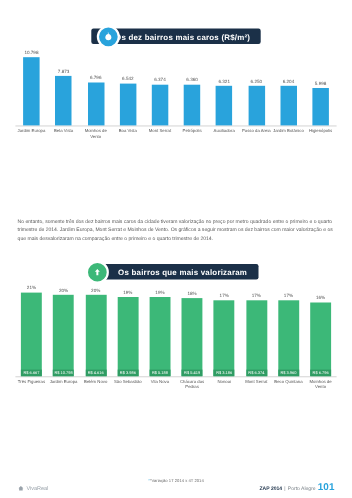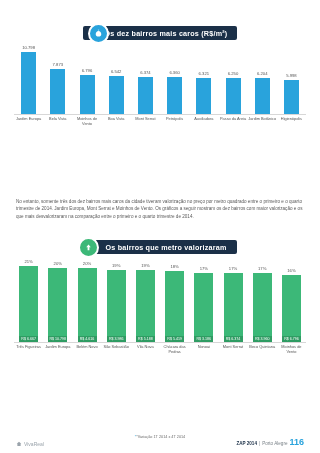--- a/index.html
+++ b/index.html
@@ -261,21 +261,21 @@
 <p class="para">No entanto, somente três dos dez bairros mais caros da cidade tiveram valorização no preço por metro quadrado entre o primeiro e o quarto trimestre de 2014. Jardim Europa, Mont Serrat e Moinhos de Vento. Os gráficos a seguir mostram os dez bairros com maior valorização e os que mais desvalorizaram na comparação entre o primeiro e o quarto trimestre de 2014.</p>
 
 <section id="chart2">
   <div class="chart-head">
     <div class="badge" style="background:#3cb878; left:78px;">
       <svg width="9" height="9" viewBox="0 0 24 24" aria-hidden="true">
         <path fill="#ffffff" d="M12 4l6 7h-3.6v8h-4.8v-8H6z"></path>
       </svg>
     </div>
     <div class="pill">
-      <span class="pill-title">Os bairros que metro valorizaram</span>
+      <span class="pill-title">Os bairros que mais valorizaram</span>
     </div>
   </div>
 
   <div class="plot">
     <div class="bars" id="c2bars">
         <div class="bar-col">
           <div class="val">21%</div>
           <div class="bar" style="height: 76px;">
             <div class="inbar">R$ 6.667</div>
           </div>
@@ -376,15 +376,15 @@
   <div class="brand">
     <svg width="6" height="6" viewBox="0 0 24 24" aria-hidden="true">
       <path fill="#9aa3ab" d="M12 3L3 11h2.5v9h13v-9H21L12 3z"></path>
     </svg>
     <span>VivaReal</span>
   </div>
   <div class="pageinfo">
     <span class="zap">ZAP 2014</span>
     <span>|</span>
     <span>Porto Alegre</span>
-    <span class="num">116</span>
+    <span class="num">101</span>
   </div>
 </div>
 
 </body></html>

